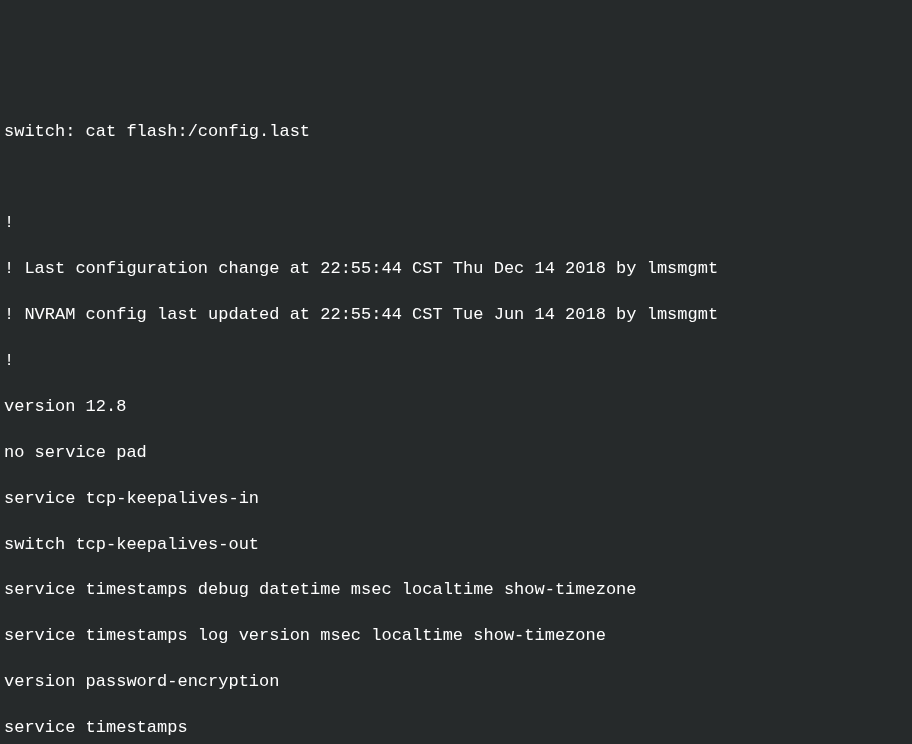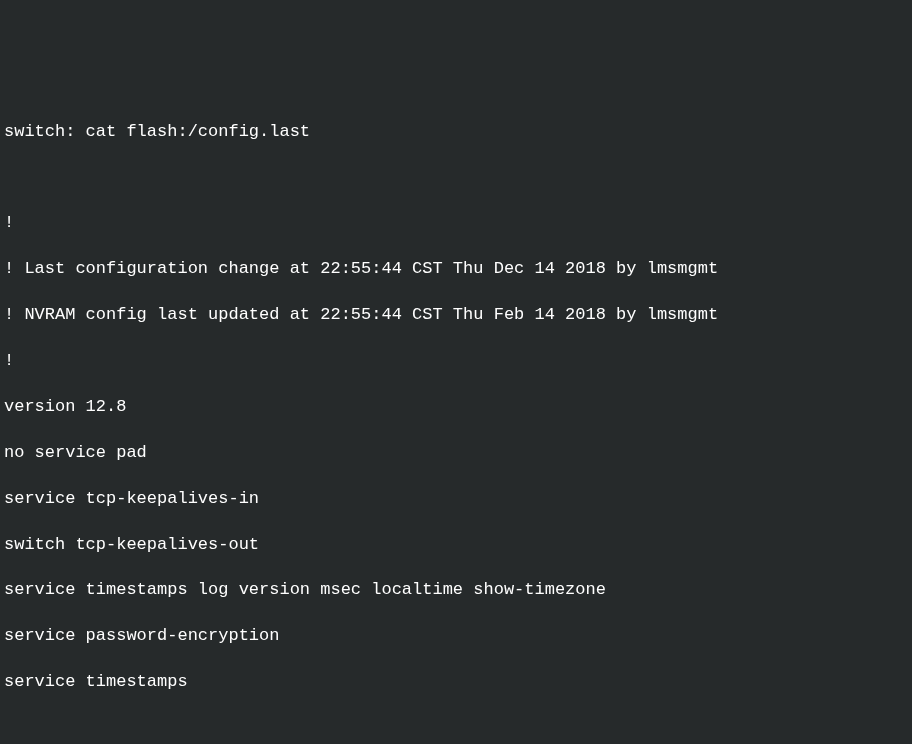--- a/index.html
+++ b/index.html
@@ -27,28 +27,29 @@
 </head>
 <body>
 
 
 
 <div>
 <span class="line">switch: cat flash:/config.last</span>
 <span class="line"></span>
 <span class="line">!</span>
 <span class="line">! Last configuration change at 22:55:44 CST Thu Dec 14 2018 by lmsmgmt</span>
-<span class="line">! NVRAM config last updated at 22:55:44 CST Thu Feb 14 2018 by lmsmgmt</span>
+<span class="line">! NVRAM config last updated at 22:55:44 CST Tue Jun 14 2018 by lmsmgmt</span>
 <span class="line">!</span>
 <span class="line">version 12.8</span>
 <span class="line">no service pad</span>
 <span class="line">service tcp-keepalives-in</span>
 <span class="line">switch tcp-keepalives-out</span>
+<span class="line">service timestamps debug datetime msec localtime show-timezone</span>
 <span class="line">service timestamps log version msec localtime show-timezone</span>
-<span class="line">service password-encryption</span>
+<span class="line">version password-encryption</span>
 <span class="line">service timestamps</span>
 
 
 
 
 
 
 
 
 

